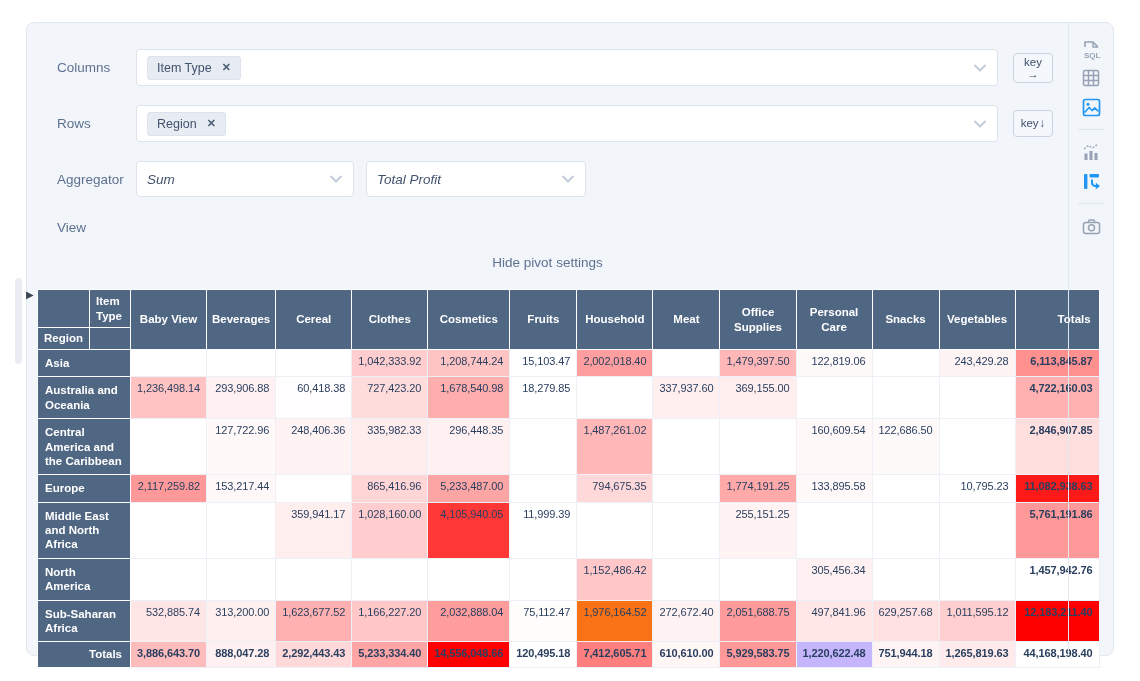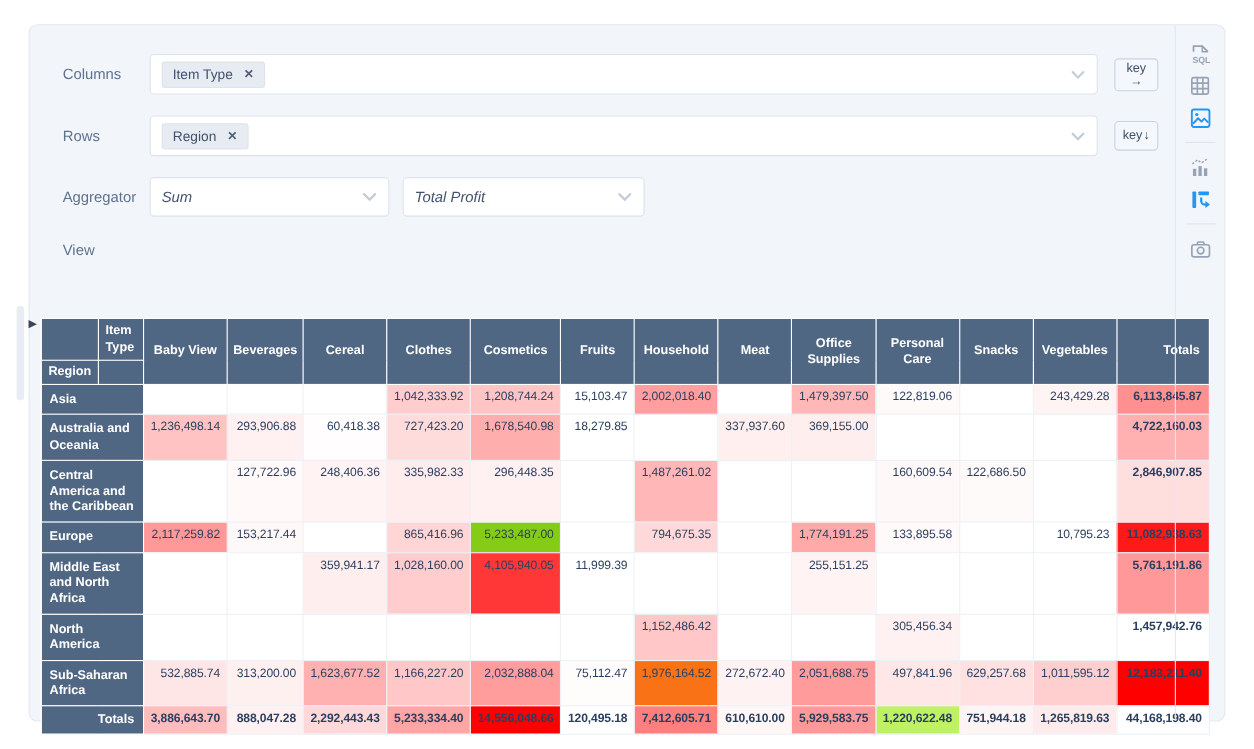--- a/index.html
+++ b/index.html
@@ -120,20 +120,23 @@
   </div>
   <div class="select sel-field">
     <span class="sel-text">Total Profit</span>
     <svg class="chev" width="12" height="8" viewBox="0 0 12 8">
         <polyline points="1,1.5 6,6.5 11,1.5" fill="none" stroke="#c3cdda" stroke-width="2" stroke-linecap="round"></polyline>
       </svg>
   </div>
 
   <span class="field-label lbl-view">View</span>
 
+  <div class="hide-row">
+    <span class="hide-link">Hide pivot settings</span>
+  </div>
 
   <div class="pivot-wrap">
     <table class="pvt" id="pivot-table">
         <colgroup>
           <col style="width: 45px;">
           <col style="width: 41px;">
           <col style="width: 76px;">
           <col style="width: 62px;">
           <col style="width: 71px;">
           <col style="width: 72px;">
@@ -218,21 +221,21 @@
             <td class="v" style="background: rgb(255, 250, 250);">122,686.50</td>
             <td class="v"></td>
             <td class="v tot" style="background: rgb(255, 222, 222);">2,846,907.85</td>
           </tr>
           <tr>
             <th class="rowl" colspan="2">Europe</th>
             <td class="v" style="background: rgb(255, 152, 152);">2,117,259.82</td>
             <td class="v" style="background: rgb(255, 248, 248);">153,217.44</td>
             <td class="v"></td>
             <td class="v" style="background: rgb(255, 213, 213);">865,416.96</td>
-            <td class="v" style="background: #84cc16;">5,233,487.00</td>
+            <td class="v" style="background: #fca5a5;">5,233,487.00</td>
             <td class="v"></td>
             <td class="v" style="background: rgb(255, 217, 217);">794,675.35</td>
             <td class="v"></td>
             <td class="v" style="background: rgb(255, 169, 169);">1,774,191.25</td>
             <td class="v" style="background: rgb(255, 249, 249);">133,895.58</td>
             <td class="v"></td>
             <td class="v" style="background: rgb(255, 255, 255);">10,795.23</td>
             <td class="v tot" style="background: rgb(255, 26, 26);">11,082,938.63</td>
           </tr>
           <tr>
@@ -287,21 +290,21 @@
             <th class="rowl tot" colspan="2">Totals</th>
             <td class="v tot" style="background: rgb(255, 188, 188);">3,886,643.70</td>
             <td class="v tot" style="background: rgb(255, 241, 241);">888,047.28</td>
             <td class="v tot" style="background: rgb(255, 217, 217);">2,292,443.43</td>
             <td class="v tot" style="background: rgb(255, 165, 165);">5,233,334.40</td>
             <td class="v tot" style="background: rgb(255, 0, 0);">14,556,048.66</td>
             <td class="v tot" style="background: rgb(255, 255, 255);">120,495.18</td>
             <td class="v tot" style="background: rgb(255, 126, 126);">7,412,605.71</td>
             <td class="v tot" style="background: rgb(255, 246, 246);">610,610.00</td>
             <td class="v tot" style="background: rgb(255, 152, 152);">5,929,583.75</td>
-            <td class="v tot" style="background: #bef264;">1,220,622.48</td>
+            <td class="v tot" style="background: #c4b5fd;">1,220,622.48</td>
             <td class="v tot" style="background: rgb(255, 244, 244);">751,944.18</td>
             <td class="v tot" style="background: rgb(255, 235, 235);">1,265,819.63</td>
             <td class="v tot">44,168,198.40</td>
           </tr>
         </tbody>
       </table>
   </div>
 
   <div class="sidebar">
     <div class="sb-btn">

